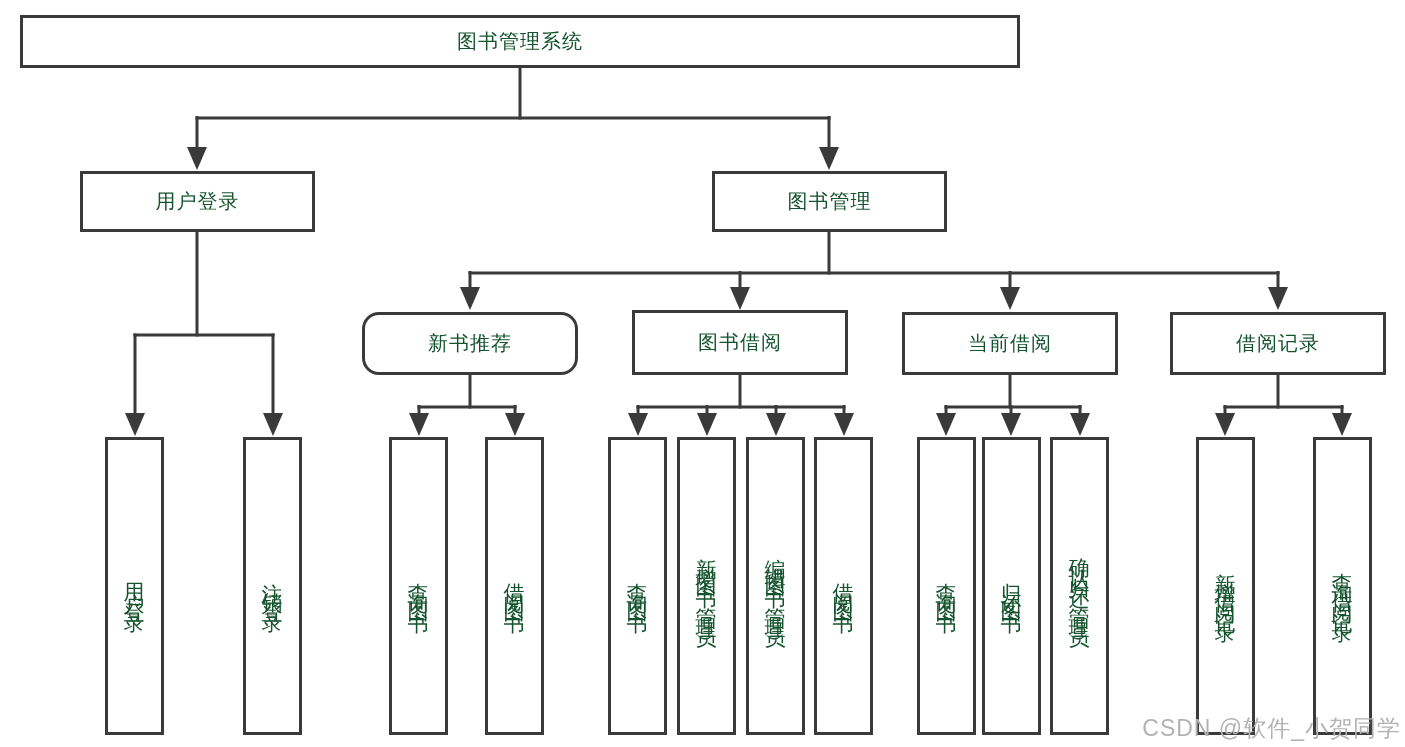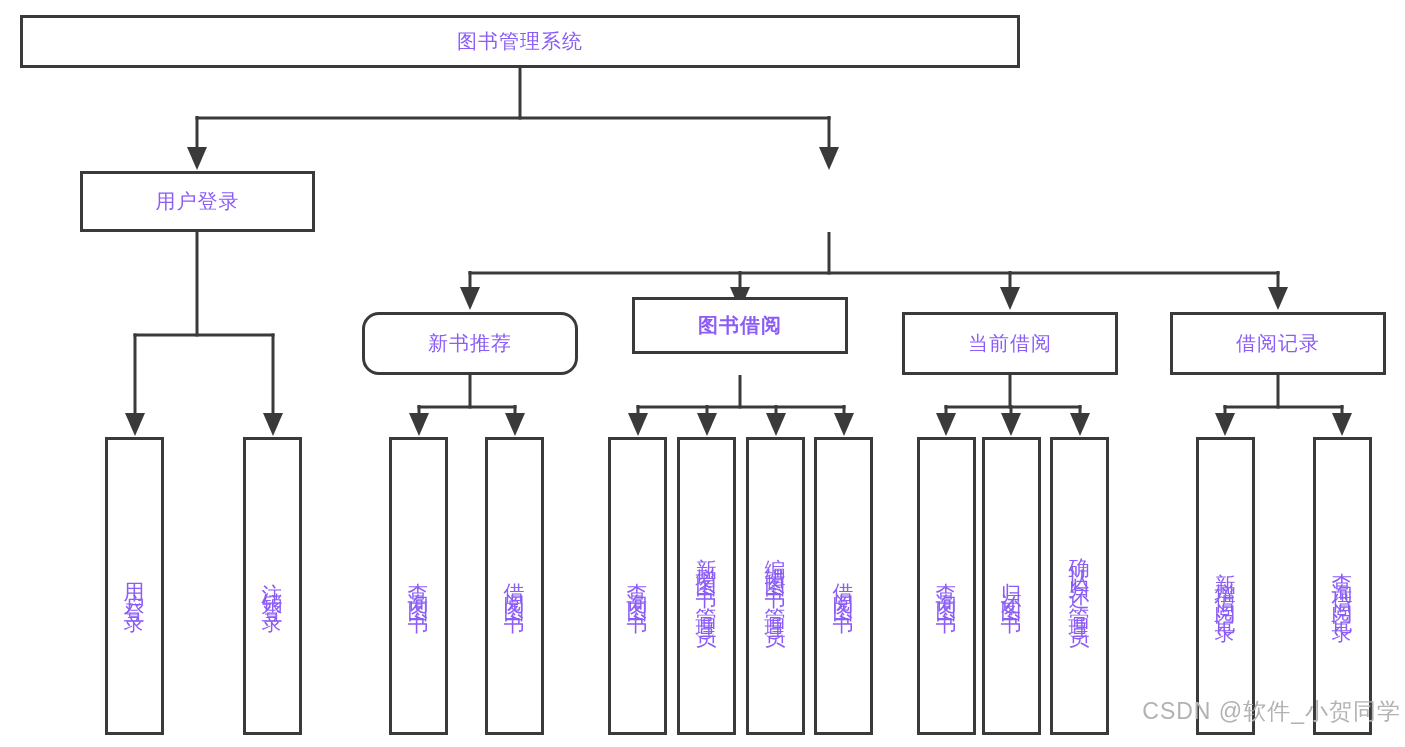--- a/index.html
+++ b/index.html
@@ -16,40 +16,40 @@
     left: 0; top: 0;
     width: 1405px; height: 747px;
   }
   .connectors line { stroke: #3a3a3a; stroke-width: 3; }
   .connectors polygon { fill: #3a3a3a; }
   .box {
     position: absolute;
     box-sizing: border-box;
     border: 3px solid #3a3a3a;
     background: #ffffff;
-    color: #8b5cf6;
+    color: #14532d;
     display: flex;
     align-items: center;
     justify-content: center;
   }
   .box.h {
     font-size: 20px;
     letter-spacing: 1px;
   }
   .box.v {
     writing-mode: vertical-rl;
     text-orientation: mixed;
     font-size: 21px;
     letter-spacing: 10px;
     line-height: 1.2;
   }
   .watermark {
     position: absolute;
     right: 4px;
-    bottom: 20px;
+    bottom: 3px;
     font-size: 23px;
     color: #b2b2b2;
     letter-spacing: 1px;
     z-index: 5;
     white-space: nowrap;
   }
 </style>
 </head>
 <body>
 
@@ -127,23 +127,24 @@
       <line x1="1225" y1="405" x2="1225" y2="416"></line>
       <polygon points="1225,436 1215,413 1235,413"></polygon>
       <line x1="1342" y1="405" x2="1342" y2="416"></line>
       <polygon points="1342,436 1332,413 1352,413"></polygon>
     </g>
   </svg>
 
   <div class="box h" style="left:20px; top:15px; width:1000px; height:53px;">图书管理系统</div>
 
   <div class="box h" style="left:80px; top:171px; width:235px; height:61px;">用户登录</div>
+  <div class="box h" style="left:712px; top:171px; width:235px; height:61px;">图书管理</div>
 
   <div class="box h" style="left:362px; top:312px; width:216px; height:63px;border-radius:17px;">新书推荐</div>
-  <div class="box h" style="left:632px; top:297px; width:216px; height:57px;font-weight:bold;">图书借阅</div>
+  <div class="box h" style="left:632px; top:310px; width:216px; height:65px;">图书借阅</div>
   <div class="box h" style="left:1170px; top:312px; width:216px; height:63px;">借阅记录</div>
   <div class="box h" style="left:902px; top:312px; width:216px; height:63px;">当前借阅</div>
 
   <div class="box v" style="left:105px; top:437px; width:59px; height:298px;">用户登录</div>
   <div class="box v" style="left:243px; top:437px; width:59px; height:298px;">注销登录</div>
 
   <div class="box v" style="left:389px; top:437px; width:59px; height:298px;">查询图书</div>
   <div class="box v" style="left:485px; top:437px; width:59px; height:298px;">借阅图书</div>
 
   <div class="box v" style="left:608px; top:437px; width:59px; height:298px;">查询图书</div>

